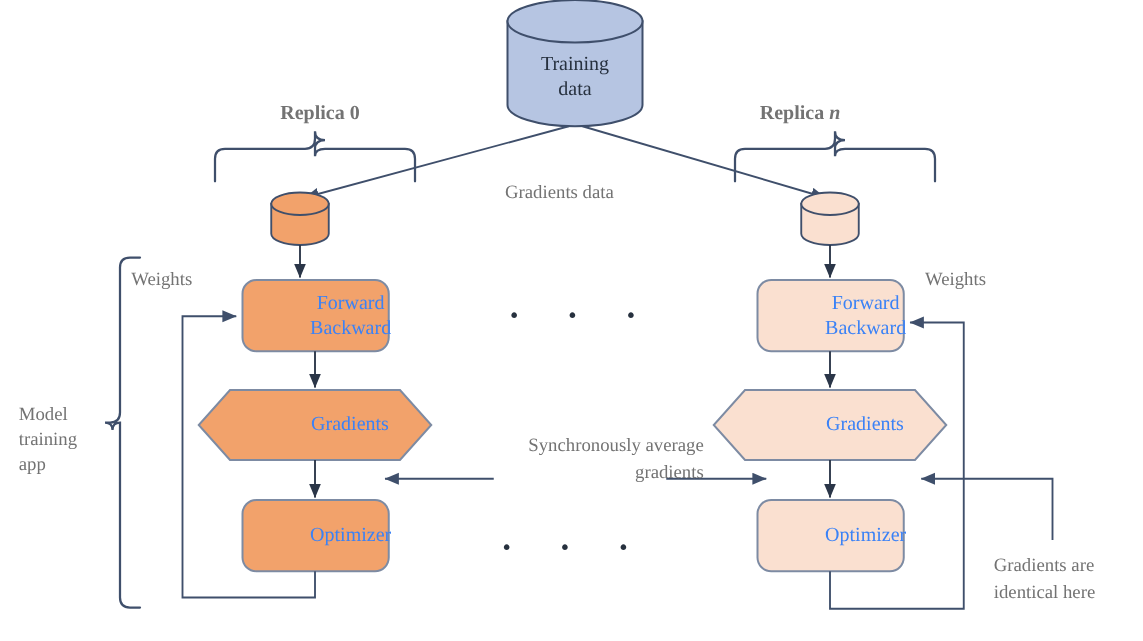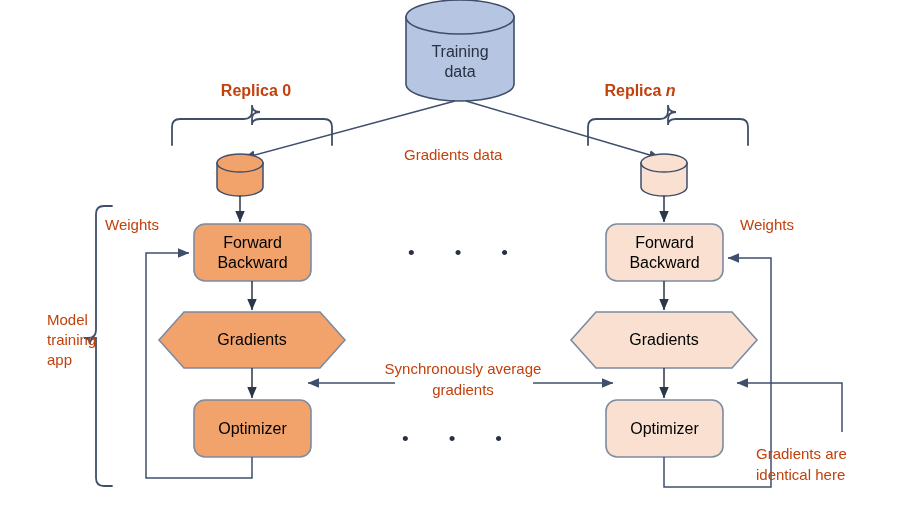--- a/index.html
+++ b/index.html
@@ -9,47 +9,49 @@
   }
   body {
     font-family: "Liberation Sans", sans-serif;
   }
   #stage {
     position: relative;
     width: 914px;
     height: 513px;
     background: #ffffff;
     overflow: hidden;
+    font-family: Liberation Serif, serif;
   }
   #stage svg.layer {
     position: absolute;
     left: 0;
     top: 0;
     width: 914px;
     height: 513px;
   }
   .lbl {
     position: absolute;
-    color: #c2410c;
+    color: #737373;
     font-size: 15px;
     line-height: 19px;
     white-space: pre-line;
   }
   .lbl.bold { font-weight: bold; font-size: 16px; }
   .node-text {
     position: absolute;
     display: flex;
     align-items: center;
     justify-content: center;
     text-align: center;
-    color: #000000;
+    color: #3b82f6;
     font-size: 16px;
     line-height: 20px;
     white-space: pre-line;
     pointer-events: none;
+    margin-left: 28px;
   }
   .cyl-text {
     position: absolute;
     display: flex;
     align-items: center;
     justify-content: center;
     text-align: center;
     color: #27313f;
     font-size: 16px;
     line-height: 20px;
@@ -170,28 +172,28 @@
   <div class="node-text" style="left:194px; top:400px; width:117px; height:57px;">Optimizer</div>
 
   <div class="node-text" style="left:606px; top:224px; width:117px; height:57px;">Forward
 Backward</div>
   <div class="node-text" style="left:571px; top:312px; width:186px; height:56px;">Gradients</div>
   <div class="node-text" style="left:606px; top:400px; width:117px; height:57px;">Optimizer</div>
 
   <div class="lbl" style="left:105px; top:215px;">Weights</div>
   <div class="lbl" style="left:740px; top:215px;">Weights</div>
 
-  <div class="lbl" style="left:15px; top:310px; width:72px; line-height:20px;margin-left:32px;">Model
+  <div class="lbl" style="left:15px; top:322px; width:72px; line-height:20px;">Model
 training
 app</div>
 
-  <div class="lbl" style="left:363px; top:358px; width:200px; text-align:center; line-height:21px;">Synchronously average
+  <div class="lbl" style="left:363px; top:347px; width:200px; text-align:right; line-height:21px;">Synchronously average
 gradients</div>
 
-  <div class="lbl" style="left:756px; top:443px; width:115px; line-height:21px;">Gradients are
+  <div class="lbl" style="left:795px; top:443px; width:115px; line-height:21px;">Gradients are
 identical here</div>
 
   <div style="position:absolute; left:408px; top:246px; width:100px; display:flex;
               justify-content:space-between;">
     <span style="color:#27313f; font-size:19px; line-height:14px;">•</span>
     <span style="color:#27313f; font-size:19px; line-height:14px;">•</span>
     <span style="color:#27313f; font-size:19px; line-height:14px;">•</span>
   </div>
   <div style="position:absolute; left:402px; top:432px; width:100px; display:flex;
               justify-content:space-between;">

